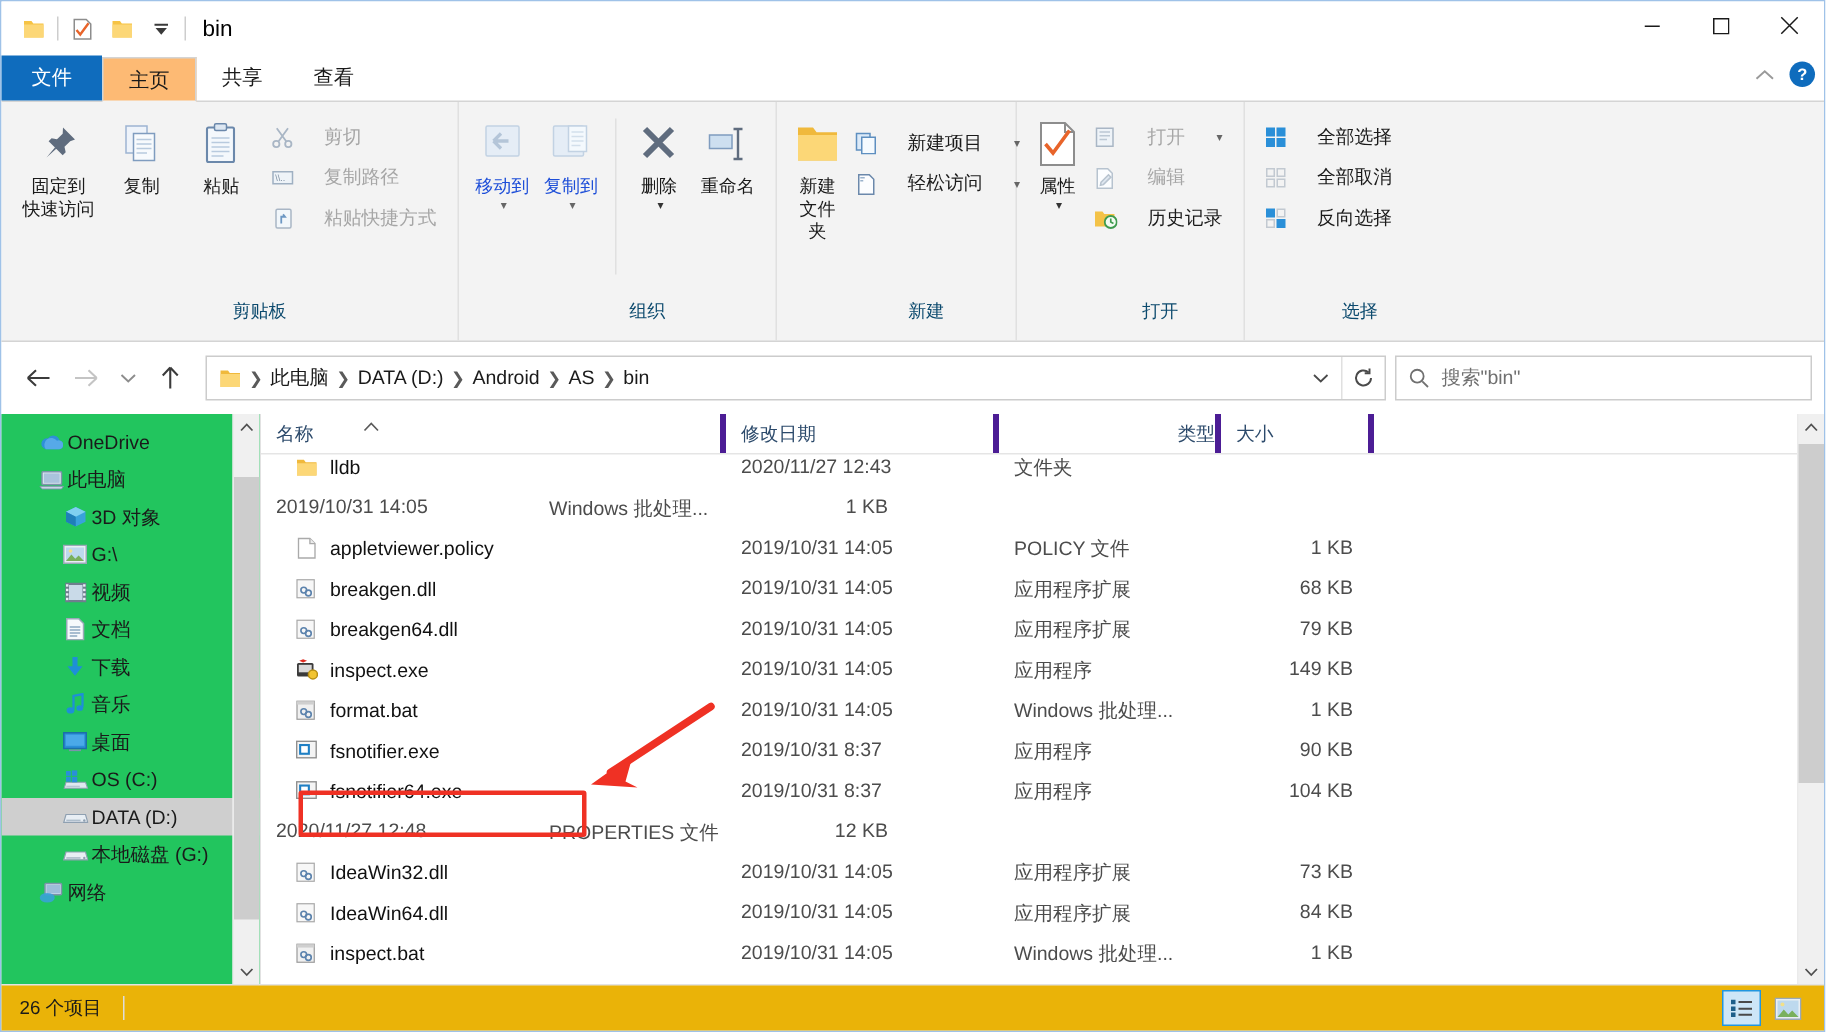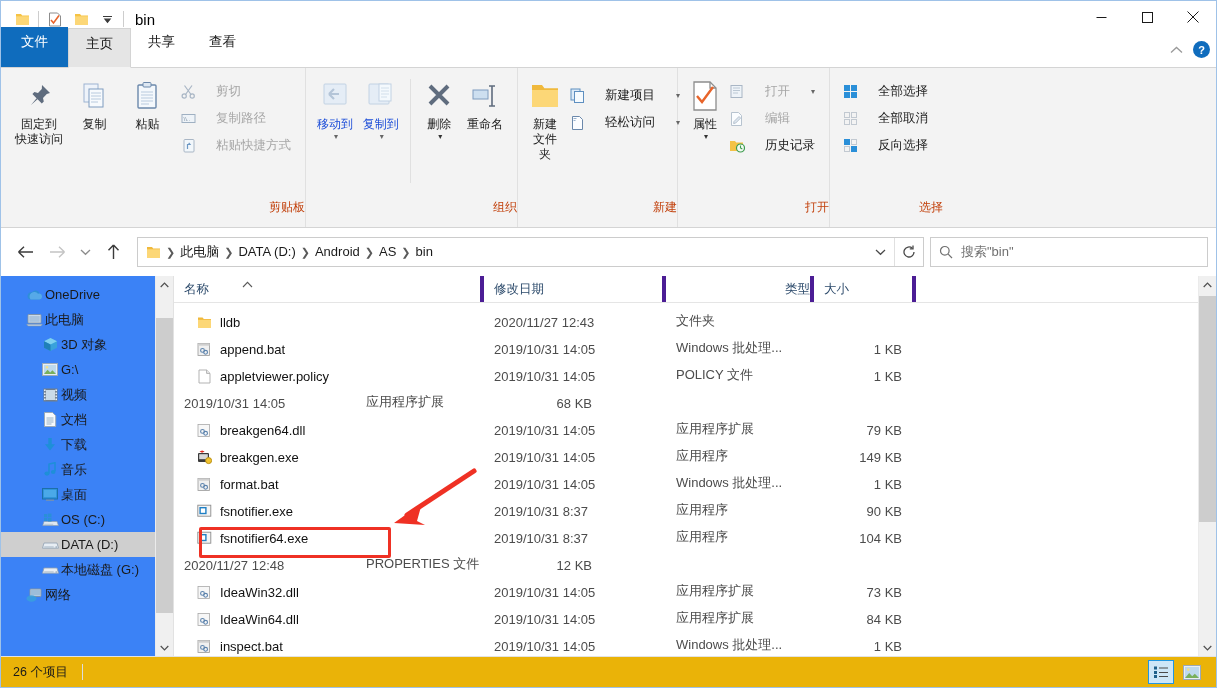--- a/index.html
+++ b/index.html
@@ -55,32 +55,32 @@
 
   
   .tabstrip {
     height: 30px; min-height: 30px;
     display: flex; align-items: flex-end;
     border-bottom: 1px solid #d4d4d4;
     background: #ffffff;
     position: relative;
   }
   .tab {
-    height: 40px; line-height: 30px;
+    height: 30px; line-height: 30px;
     padding: 0 17px;
     font-size: 13.5px; color: #1a1a1a;
     cursor: default;
     box-sizing: border-box;
   }
   .tab.file {
     background: #0f6cbd; color: #fff; font-size: 13.5px;
     padding: 0 20px;
   }
   .tab.active {
-    background: #e5e5e5;
+    background: #fdba74;
     border-left: 1px solid #d4d4d4;
     border-right: 1px solid #d4d4d4;
     border-top: 1px solid #d4d4d4;
     border-bottom: 1px solid #f3f3f3;
     margin-bottom: -1px;
   }
   .ribbon-right {
     position: absolute; right: 6px; top: 4px;
     display: flex; align-items: center; gap: 10px;
   }
@@ -107,21 +107,21 @@
     border-right: 1px solid #e0e0e0;
     box-sizing: border-box;
     position: relative;
   }
   .rgroup-body {
     flex: 1; display: flex; align-items: flex-start;
     padding: 7px 9px 0 9px;
   }
   .rgroup-label {
     height: 26px; line-height: 20px;
-    text-align: right; font-size: 12px; color: #c2410c;
+    text-align: center; font-size: 12px; color: #0c4a6e;
     padding-bottom: 4px;
     margin-left: 40px;
   }
   .bigbtn {
     width: 60px;
     display: flex; flex-direction: column; align-items: center;
     padding: 4px 2px 0 2px;
     cursor: default; text-align: center;
   }
   .bigbtn.wide { width: 66px; }
@@ -178,21 +178,21 @@
     display: flex; align-items: center;
     margin-left: 6px; box-sizing: border-box;
   }
   .searchbox .sicon { width: 30px; display: flex; align-items: center; justify-content: center; }
   .searchbox .stext { font-size: 13px; color: #707070; }
 
   
   .main { flex: 1; display: flex; min-height: 0; position: relative; }
   .navpane {
     width: 172px; min-width: 172px;
-    background: #3b82f6;
+    background: #22c55e;
     overflow: hidden;
     position: relative;
     padding-top: 6px;
     box-sizing: border-box;
   }
   .navitem {
     height: 25px; display: flex; align-items: center;
     font-size: 13px; color: #1a1a1a; cursor: default; white-space: nowrap;
   }
   .navitem.sel { background: #cfcfcf; }
@@ -228,21 +228,21 @@
   .col.name { width: 310px; }
   .col.date { width: 182px; }
   .col.type { width: 148px; text-align: right; }
   .col.size { width: 102px; }
   .col.rest { flex: 1; border-right: none; }
   .sortcaret {
     position: absolute; left: 68px; top: -4px; font-size: 9px; color: #666;
   }
   .rows { flex: 1; overflow: hidden; position: relative; }
   .row {
-    height: 27px; display: flex; align-items: flex-end;
+    height: 27px; display: flex; align-items: flex-start;
     font-size: 13px; color: #111; cursor: default;
   }
   .cell { box-sizing: border-box; white-space: nowrap; overflow: hidden; }
   .cell.name { width: 310px; display: flex; align-items: center; padding-left: 22px; }
   .cell.name .fic { width: 16px; height: 16px; margin-right: 8px; display:flex; align-items:center; justify-content:center; flex:none;}
   .cell.date { width: 182px; padding-left: 10px; color: #4c4c4c; }
   .cell.type { width: 148px; padding-left: 10px; color: #4c4c4c; }
   .cell.size { width: 102px; padding-right: 14px; text-align: right; color: #4c4c4c; }
 
   .listscroll {
@@ -857,88 +857,87 @@
                 </svg>
             </span>
             <span>lldb</span>
           </div>
           <div class="cell date">2020/11/27 12:43</div>
           <div class="cell type">文件夹</div>
           <div class="cell size"></div>
         </div>
 
         <div class="row">
-          <div class="cell name">
-            <span class="fic">
-              <svg width="14" height="15" viewBox="0 0 14 15">
-                  <rect x="1" y="1.5" width="11.5" height="12" fill="#f0f0f0" stroke="#9a9a9a" stroke-width="0.8"></rect>
-                  <rect x="1" y="1.5" width="11.5" height="2.2" fill="#cfcfcf"></rect>
-                  <g fill="none" stroke="#5c83ad" stroke-width="1.1">
-                    <circle cx="5.5" cy="8.4" r="1.9"></circle>
-                    <circle cx="8.6" cy="10.3" r="1.9"></circle>
-                  </g>
-                </svg>
-            </span>
-            <span>append.bat</span>
-          </div>
           <div class="cell date">2019/10/31 14:05</div>
           <div class="cell type">Windows 批处理...</div>
           <div class="cell size">1 KB</div>
         </div>
 
         <div class="row">
           <div class="cell name">
             <span class="fic">
               <svg width="13" height="15" viewBox="0 0 13 15">
                   <path d="M1 1h7.6l3.4 3.4V14H1z" fill="#ffffff" stroke="#aaaaaa" stroke-width="0.9"></path>
                   <path d="M8.6 1v3.4H12" fill="#ececec" stroke="#aaaaaa" stroke-width="0.9"></path>
                 </svg>
             </span>
             <span>appletviewer.policy</span>
           </div>
           <div class="cell date">2019/10/31 14:05</div>
           <div class="cell type">POLICY 文件</div>
           <div class="cell size">1 KB</div>
-        </div>
-
-        <div class="row">
-          <div class="cell date">2019/10/31 14:05</div>
-          <div class="cell type">应用程序扩展</div>
-          <div class="cell size">68 KB</div>
         </div>
 
         <div class="row">
           <div class="cell name">
             <span class="fic">
               <svg width="14" height="15" viewBox="0 0 14 15">
                   <rect x="1" y="1.5" width="11.5" height="12" fill="#f7f7f7" stroke="#a8a8a8" stroke-width="0.8"></rect>
                   <g fill="none" stroke="#5c83ad" stroke-width="1.1">
                     <circle cx="5.5" cy="8.4" r="1.9"></circle>
                     <circle cx="8.6" cy="10.3" r="1.9"></circle>
                   </g>
                 </svg>
             </span>
+            <span>breakgen.dll</span>
+          </div>
+          <div class="cell date">2019/10/31 14:05</div>
+          <div class="cell type">应用程序扩展</div>
+          <div class="cell size">68 KB</div>
+        </div>
+
+        <div class="row">
+          <div class="cell name">
+            <span class="fic">
+              <svg width="14" height="15" viewBox="0 0 14 15">
+                  <rect x="1" y="1.5" width="11.5" height="12" fill="#f7f7f7" stroke="#a8a8a8" stroke-width="0.8"></rect>
+                  <g fill="none" stroke="#5c83ad" stroke-width="1.1">
+                    <circle cx="5.5" cy="8.4" r="1.9"></circle>
+                    <circle cx="8.6" cy="10.3" r="1.9"></circle>
+                  </g>
+                </svg>
+            </span>
             <span>breakgen64.dll</span>
           </div>
           <div class="cell date">2019/10/31 14:05</div>
           <div class="cell type">应用程序扩展</div>
           <div class="cell size">79 KB</div>
         </div>
 
         <div class="row">
           <div class="cell name">
             <span class="fic">
               <svg width="16" height="15" viewBox="0 0 16 15">
                   <rect x="2" y="3" width="11" height="9" rx="1" fill="#3a3a3a"></rect>
                   <rect x="3.2" y="4.2" width="8.6" height="5" fill="#d8d8d8"></rect>
                   <path d="M3.5 1.5l2.6-1 2.6 1-2.6 1.2z" fill="#e02b20"></path>
                   <circle cx="12.6" cy="10.6" r="3" fill="#f2c430" stroke="#b98f12"></circle>
                 </svg>
             </span>
-            <span>breakgen.exe</span>
+            <span>inspect.exe</span>
           </div>
           <div class="cell date">2019/10/31 14:05</div>
           <div class="cell type">应用程序</div>
           <div class="cell size">149 KB</div>
         </div>
 
         <div class="row">
           <div class="cell name">
             <span class="fic">
               <svg width="14" height="15" viewBox="0 0 14 15">

